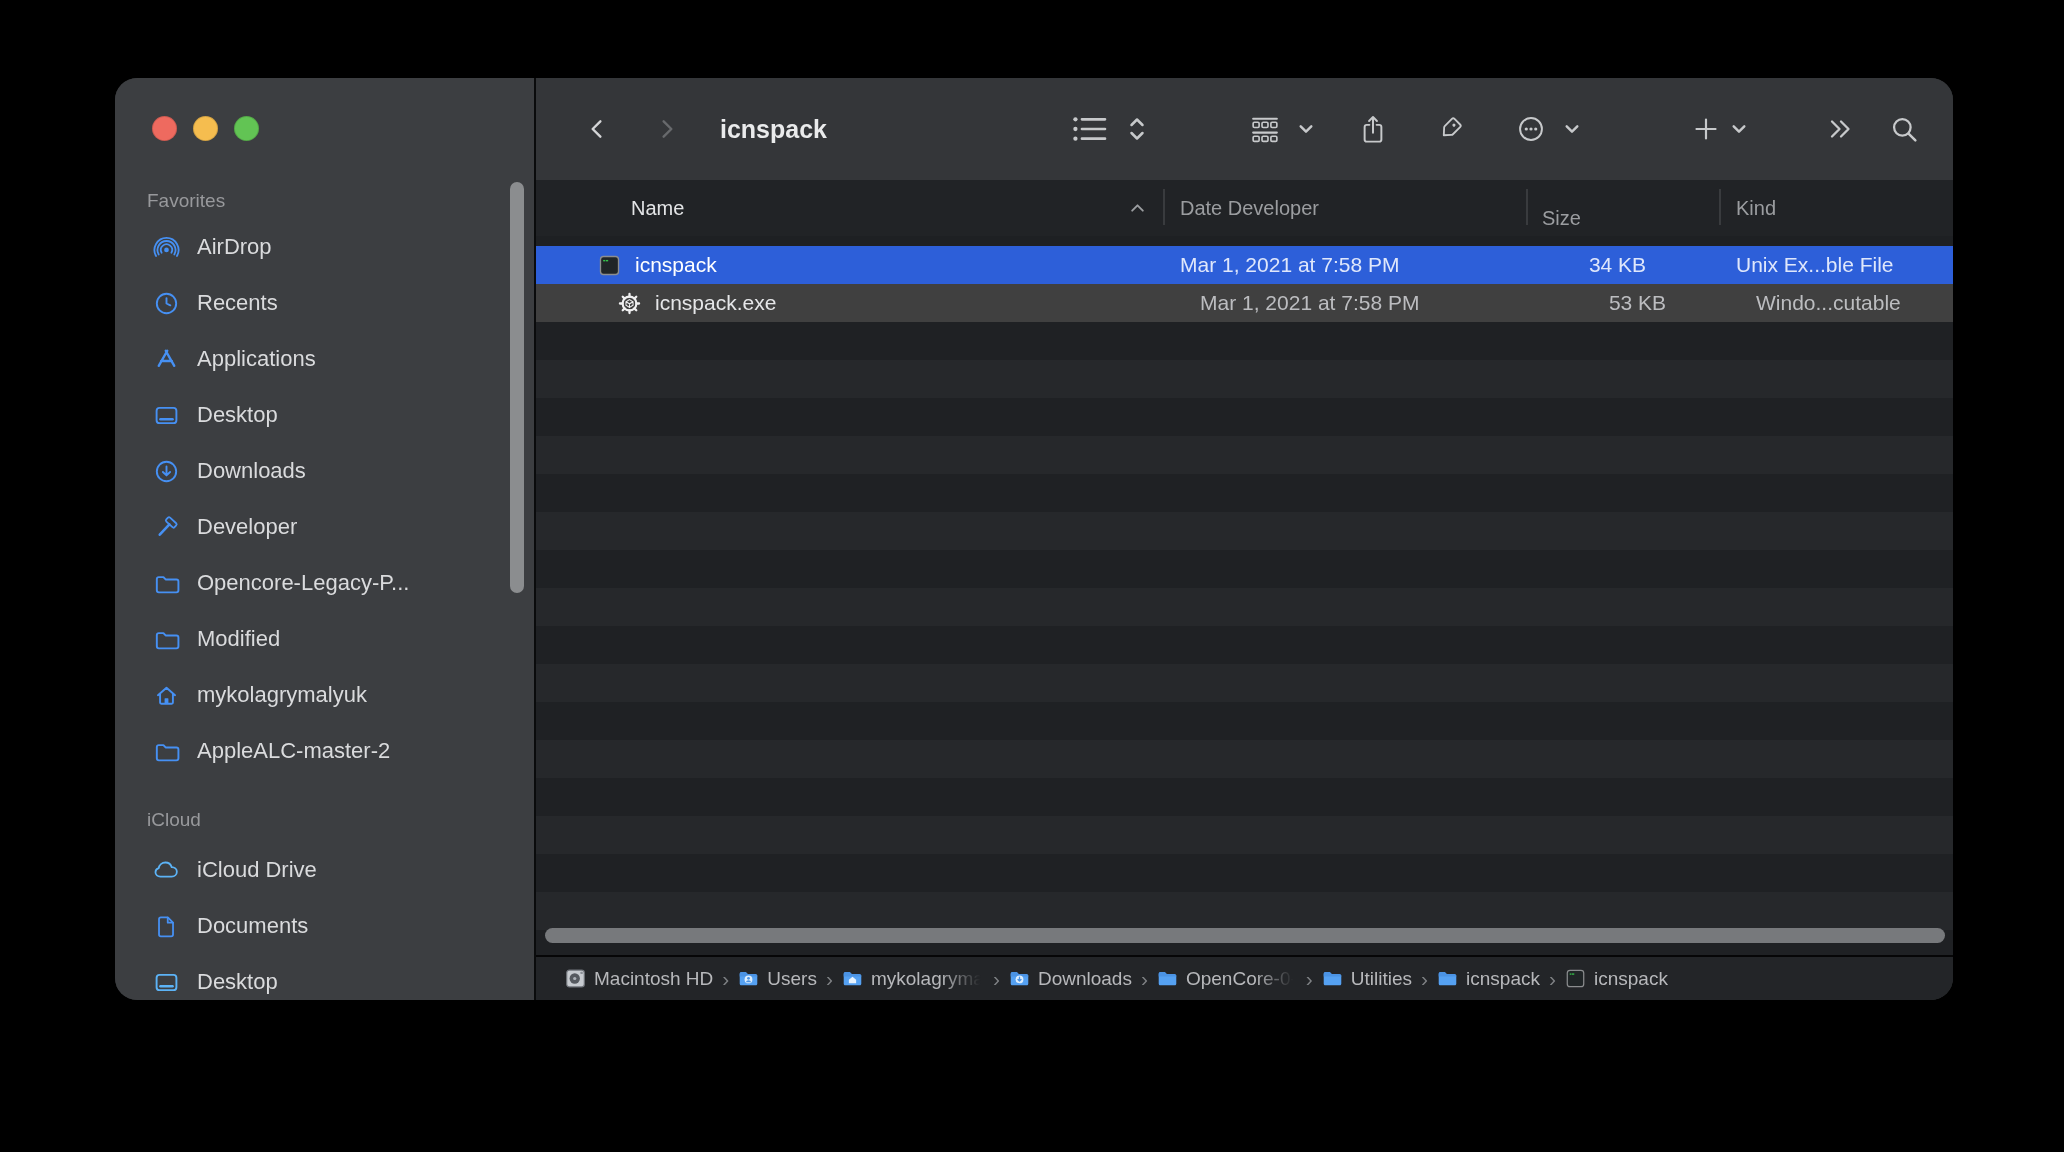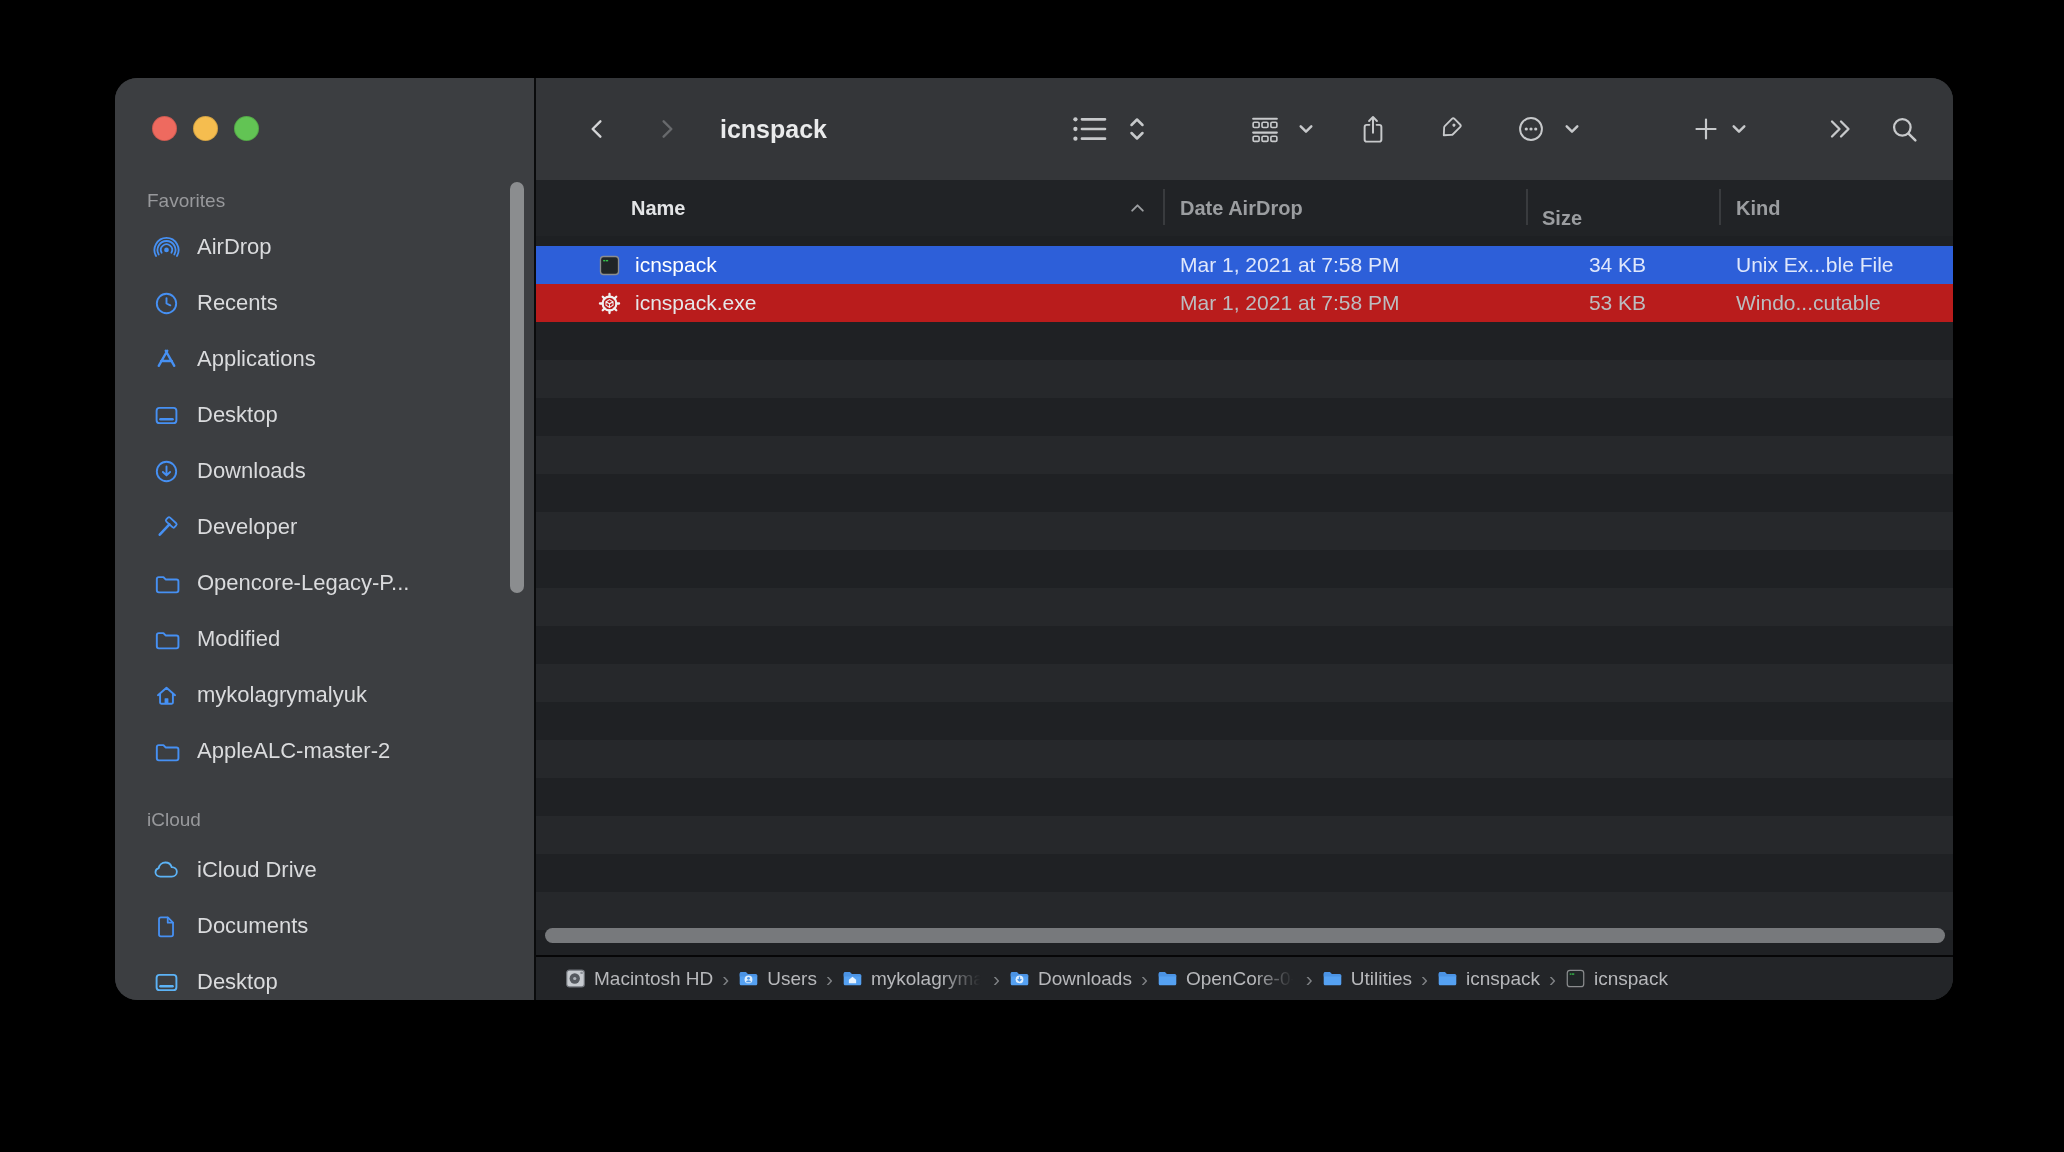--- a/index.html
+++ b/index.html
@@ -22,30 +22,30 @@
   .main{position:absolute;left:421px;top:0;width:1417px;height:100%;}
   .toolbar{position:absolute;left:0;top:0;width:100%;height:102px;background:#343639;border-bottom:2px solid #1a1b1d;}
   .tbtn{position:absolute;top:50%;transform:translate(-50%,-50%);background:none;border:none;padding:0;margin:0;
         color:#c7c9cb;cursor:default;line-height:0;}
   .tbtn .icon{display:block;}
   .icon svg{display:block;width:100%;height:100%;}
   .win-title{position:absolute;left:184px;top:50%;transform:translateY(-50%);font-size:25px;font-weight:700;color:#eaebec;}
   
   .list-header{position:absolute;left:0;top:102px;width:100%;height:56px;background:#212326;border-bottom:2px solid #101112;
                display:grid;grid-template-columns:628px 363px 193px 1fr;align-items:center;font-size:20px;}
-  .hcell{color:#9b9da0;font-weight:700;white-space:nowrap;}
+  .hcell{color:#9b9da0;font-weight:400;white-space:nowrap;}
   .hcell-name{position:relative;padding-left:95px;color:#e3e4e6;height:100%;display:flex;align-items:center;}
   .hcell-date,.hcell-kind{padding-left:16px;}
   .hcell-size{padding-left:15px;margin-top:20px;}
   .sort-ic{position:absolute;right:18px;top:50%;transform:translateY(-50%);width:17px;height:11px;color:#9b9da0;}
   .hdiv{position:absolute;top:9px;bottom:11px;width:2px;background:#393b3e;}
   
   .rows-area{position:absolute;left:0;top:158px;width:100%;height:719px;overflow:hidden;background:#1e2023;padding-top:10px;box-sizing:border-box;}
   .row{display:grid;grid-template-columns:628px 363px 193px 1fr;height:38px;align-items:center;font-size:21px;}
-  .row.alt{background:#b91c1c;}
+  .row.alt{background:#404040;padding-left:20px;}
   .row.selected{background:var(--accent,#2d5fd9);}
   .cell-name{display:flex;align-items:center;padding-left:62px;gap:14px;color:#e5e6e8;white-space:nowrap;}
   .file-ic{width:23px;height:23px;flex:0 0 auto;}
   .cell-date,.cell-kind{padding-left:16px;color:#bcbdc0;white-space:nowrap;}
   .cell-size{text-align:center;padding-right:12px;color:#bcbdc0;white-space:nowrap;}
   .row.selected .cell-name{color:#ffffff;}
   .row.selected .cell-date,.row.selected .cell-size,.row.selected .cell-kind{color:#dfe7fb;}
   .stripe{height:38px;}
   .stripe.alt{background:#26282b;}
   .stripe.base{background:#1f2124;}
@@ -326,21 +326,21 @@
 
       <div class="list-header">
         <div class="hcell hcell-name">
           <span>Name</span>
           <span class="sort-ic icon" id="sort-ic">
               <svg viewBox="0 0 16 10">
                 <path d="M3 7.5 L8 2.5 L13 7.5" fill="none" stroke="currentColor" stroke-linecap="round" stroke-linejoin="round" stroke-width="1.8"></path>
               </svg>
             </span>
         </div>
-        <div class="hcell hcell-date">Date AirDrop</div>
+        <div class="hcell hcell-date">Date Developer</div>
         <div class="hcell hcell-size">Size</div>
         <div class="hcell hcell-kind">Kind</div>
         <div class="hdiv" style="left:627px"></div>
         <div class="hdiv" style="left:990px"></div>
         <div class="hdiv" style="left:1183px"></div>
       </div>
 
       <div class="rows-area" id="rows-area">
           <div class="row selected">
             <div class="cell-name">

